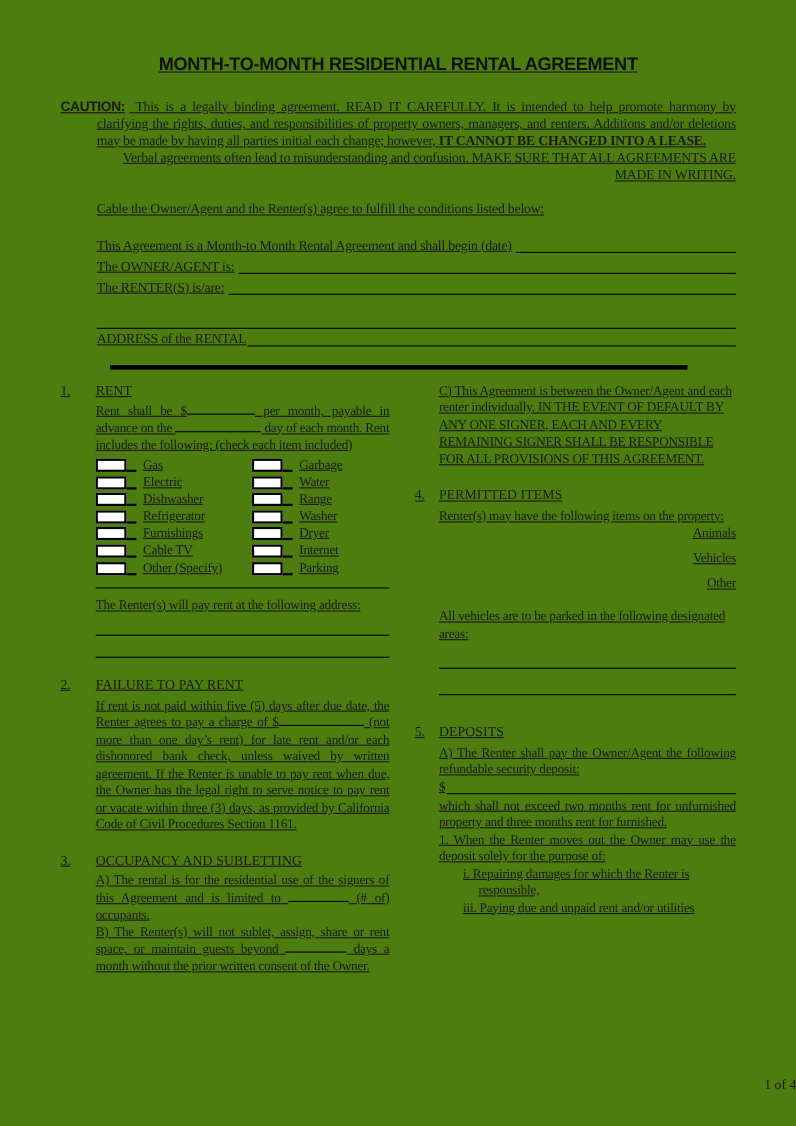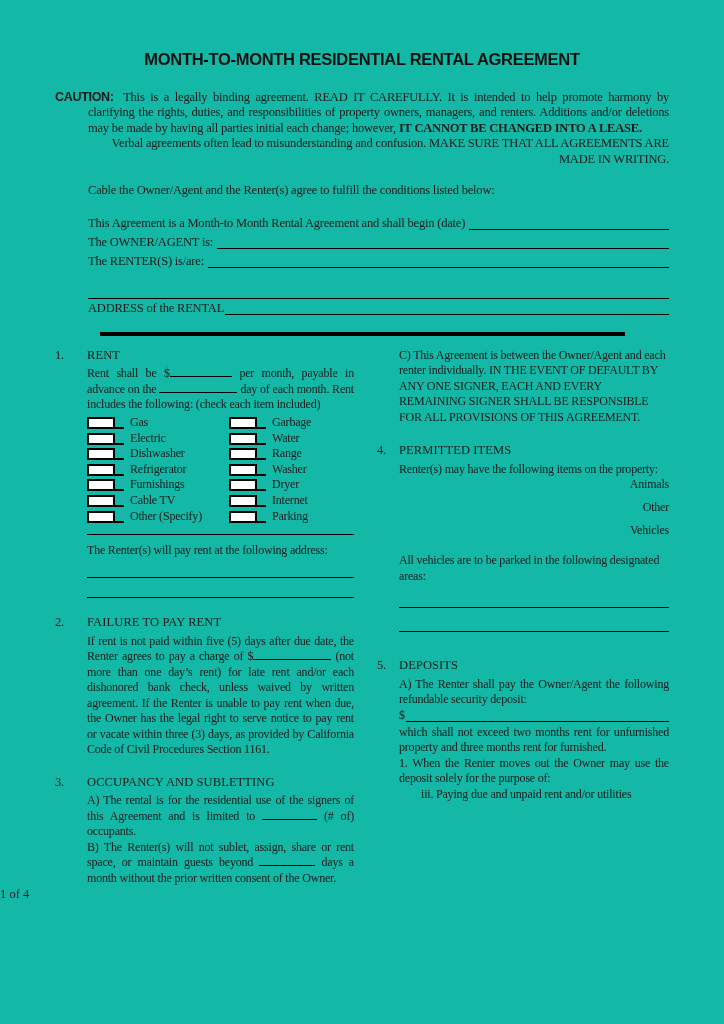--- a/index.html
+++ b/index.html
@@ -1,21 +1,21 @@
 <!DOCTYPE html>
 <html><head>
 <meta charset="utf-8">
 <style>
   * { margin:0; padding:0; box-sizing:border-box; }
   html,body { background:#e9e9e9; }
   .page {
-    width:724px; height:1024px; margin:0 auto; background:#14b8a6;
+    width:724px; height:1024px; margin:0 auto; background:#4d7c0f;
     padding:34px 55px 0 55px; position:relative;
     font-family:"Liberation Serif", serif; color:#1a1a1a; font-size:12px;
-    letter-spacing:-0.2px; line-height:15.5px;
+    letter-spacing:-0.2px; line-height:15.5px;text-decoration:underline;
   }
   h1.title {
     font-family:"Liberation Sans", sans-serif; font-weight:bold;
     font-size:16.5px; letter-spacing:-0.3px; text-align:center;
     margin:18px 0 22px 0; color:#111;
   }
   .caution-wrap { margin-left:33px; font-size:12.5px; }
   p.caution-p { text-align:justify; text-indent:-33px; }
   .caution-label {
     font-family:"Liberation Sans", sans-serif; font-weight:bold;
@@ -53,21 +53,21 @@
   .cb-label { margin-left:6px; line-height:13px; }
   .line-full { border-bottom:1.3px solid #000; }
   .sp-line1 { height:12px; margin-bottom:8px; }
   .pay-lines .line-full { height:20px; }
   .pay-intro { margin-top:8px; }
   .rc-field-row { display:flex; align-items:flex-end; height:23px;flex-direction:column; }
   .park-lines .line-full { height:24px; }
   .dep-items { margin-left:22px; }
   .dep-item { padding-left:14px; text-indent:-14px; }
   .footer {
-    position:absolute; left:0; right:0; top:887px; text-align:left;
+    position:absolute; left:0; right:0; top:979px; text-align:right;
     font-size:12.5px; letter-spacing:0;
   }
 </style>
 </head>
 <body>
 
 <div class="page">
 
   <h1 class="title">MONTH-TO-MONTH RESIDENTIAL RENTAL AGREEMENT</h1>
 
@@ -264,25 +264,25 @@
       <div class="sec">
         <div class="sec-num">4.</div>
         <div class="sec-body">
           <div class="sec-head">PERMITTED ITEMS</div>
           <p>Renter(s) may have the following items on the property:</p>
           <div class="rc-field-row">
             <span>Animals</span>
             <span class="blank-fill"></span>
           </div>
           <div class="rc-field-row">
+            <span>Vehicles</span>
+            <span class="blank-fill"></span>
+          </div>
+          <div class="rc-field-row">
             <span>Other</span>
-            <span class="blank-fill"></span>
-          </div>
-          <div class="rc-field-row">
-            <span>Vehicles</span>
             <span class="blank-fill"></span>
           </div>
           <p style="margin-top:7px;">All vehicles are to be parked in the following designated areas:</p>
           <div class="park-lines">
             <div class="line-full"></div>
             <div class="line-full"></div>
           </div>
         </div>
       </div>
 
@@ -291,20 +291,21 @@
         <div class="sec-body">
           <div class="sec-head">DEPOSITS</div>
           <p class="just">A)  The Renter shall pay the Owner/Agent the following refundable security deposit:</p>
           <div class="fill-row" style="height:17px;">
             <span>$</span>
             <span class="blank-fill tight"></span>
           </div>
           <p class="just">which shall not exceed two months rent for unfurnished property and three months rent for furnished.</p>
           <p class="just">1. When the Renter moves out the Owner may use the deposit solely for the purpose of:</p>
           <div class="dep-items">
+            <div class="dep-item">i. Repairing damages for which the Renter is responsible,</div>
             <div class="dep-item">iii. Paying due and unpaid rent and/or utilities</div>
           </div>
         </div>
       </div>
 
     </div>
   </div>
 
   <div class="footer">1 of 4</div>
 

